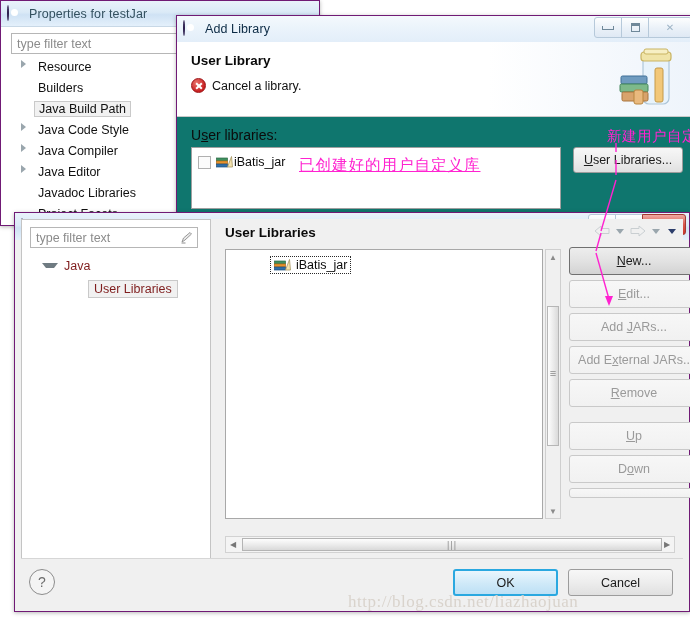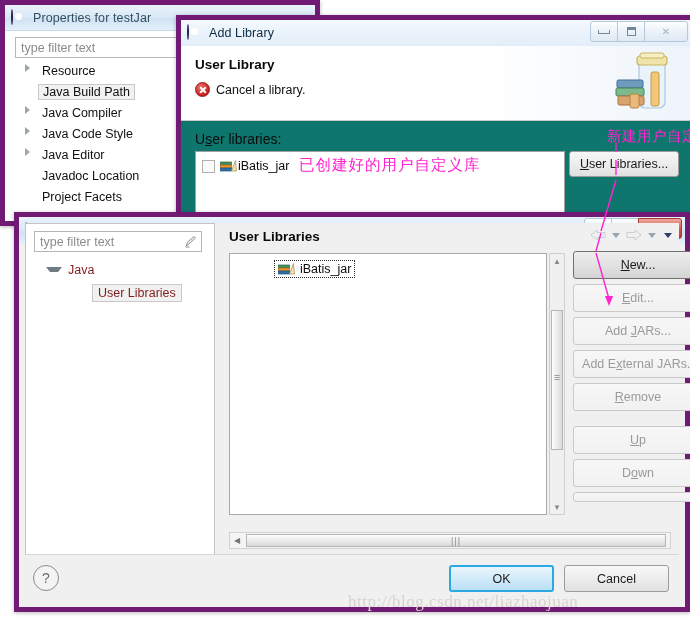--- a/index.html
+++ b/index.html
@@ -7,21 +7,21 @@
     width:690px;height:626px;position:relative;overflow:hidden;
     background:#ffffff;
     font-family:"Liberation Sans","DejaVu Sans",sans-serif;
     font-size:12px;color:#1a1a1a;
     -webkit-font-smoothing:antialiased;
   }
 
   
   .win{position:absolute;box-sizing:border-box;}
   .win-frame{
-    border:5px solid #701a75;
+    border:1px solid #701a75;
     background:#f0f0f0;
     box-shadow:0 1px 4px rgba(0,0,0,.28);
   }
   .titlebar{
     height:26px;display:flex;align-items:center;
     background:linear-gradient(to bottom,#e9f2fb 0%,#dbeaf7 45%,#cfe2f4 55%,#e4f0fb 100%);
     padding-left:6px;position:relative;
   }
   .titlebar.inactive{
     background:linear-gradient(to bottom,#f4f9fd 0%,#eaf3fb 50%,#e3eef9 100%);
@@ -266,21 +266,21 @@
     background:#f4f4f4;
   }
   #ok-btn{position:absolute;right:125px;top:10px;width:105px;height:27px;}
   #cancel-btn{position:absolute;right:10px;top:10px;width:105px;height:27px;}
 
   
   .anno{
     position:absolute;color:#ff22d0;font-size:15px;white-space:nowrap;
     font-family:"DejaVu Sans","Liberation Sans",sans-serif;
   }
-  #anno1{left:299px;top:155px;font-size:15.5px;letter-spacing:1px;}
+  #anno1{left:299px;top:155px;font-size:15.5px;letter-spacing:1px;text-decoration:underline;}
   #anno2{left:562px;top:127px;font-size:14.5px;letter-spacing:.5px;margin-left:45px;}
   .anno-svg{position:absolute;left:0;top:0;width:690px;height:626px;pointer-events:none;}
 
   .watermark{
     position:absolute;left:348px;top:592px;
     font-family:"Liberation Serif","DejaVu Serif",serif;
     font-size:17px;color:#d9d3cc;white-space:nowrap;letter-spacing:.5px;
   }
 </style>
 </head>
@@ -297,37 +297,41 @@
     <div class="filter-box">
       <span>type filter text</span>
     </div>
     <div class="tree">
       <div class="tree-row">
         <span class="arrow"></span>
         <span class="lbl">Resource</span>
       </div>
       <div class="tree-row">
         <span class="arrow blank"></span>
+        <span class="lbl">Builders</span>
+      </div>
+      <div class="tree-row">
+        <span class="arrow blank"></span>
         <span class="lbl sel">Java Build Path</span>
+      </div>
+      <div class="tree-row">
+        <span class="arrow"></span>
+        <span class="lbl">Java Code Style</span>
       </div>
       <div class="tree-row">
         <span class="arrow"></span>
         <span class="lbl">Java Compiler</span>
       </div>
       <div class="tree-row">
         <span class="arrow"></span>
-        <span class="lbl">Java Code Style</span>
-      </div>
-      <div class="tree-row">
-        <span class="arrow"></span>
         <span class="lbl">Java Editor</span>
       </div>
       <div class="tree-row">
         <span class="arrow blank"></span>
-        <span class="lbl">Javadoc Location</span>
+        <span class="lbl">Javadoc Libraries</span>
       </div>
       <div class="tree-row">
         <span class="arrow blank"></span>
         <span class="lbl">Project Facets</span>
       </div>
     </div>
   </div>
 </div>
 
 <div class="win win-frame" id="addlib">

